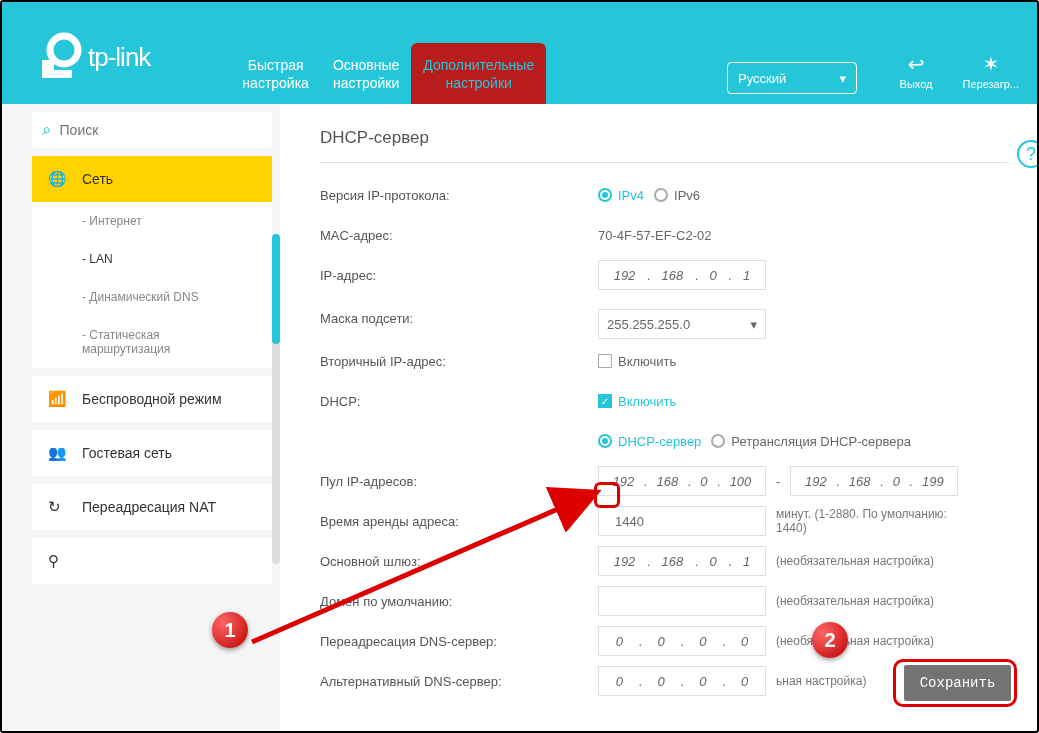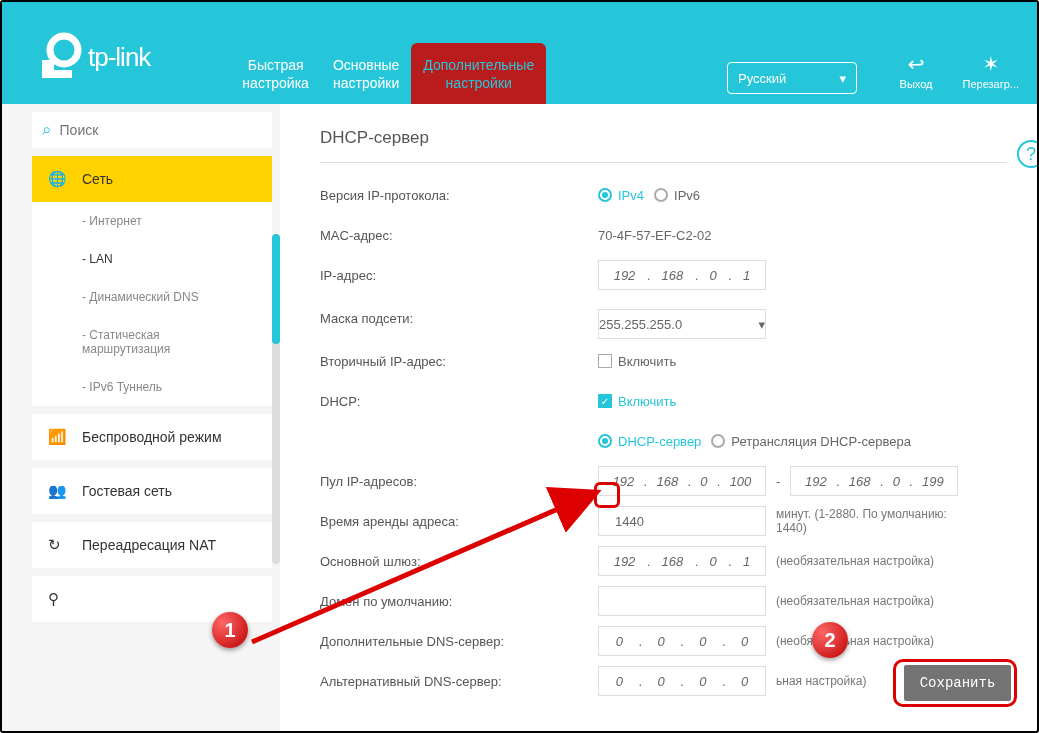--- a/index.html
+++ b/index.html
@@ -28,21 +28,21 @@
 .scroll-track { position: absolute; right: 0; top: 130px; width: 8px; height: 330px; background: #ddd; border-radius: 4px; }
 .scroll-thumb { width: 8px; height: 110px; background: #26c6da; border-radius: 4px; }
 .content { flex: 1; padding: 24px 30px 24px 40px; overflow: hidden; position: relative; }
 .page-title { font-size: 17px; color: #555; margin-bottom: 14px; }
 .divider { height: 1px; background: #ddd; margin-bottom: 14px; }
 .row { display: flex; align-items: center; min-height: 36px; margin-bottom: 4px; font-size: 13px; }
 .row .lbl { width: 278px; color: #555; }
 .row .val { flex: 1; display: flex; align-items: center; gap: 10px; }
 .ipfield { border: 1px solid #ddd; height: 30px; display: flex; align-items: center; padding: 0 8px; font-size: 13px; min-width: 168px; justify-content: space-around; }
 .ipfield span { padding: 0 2px; font-style: italic; }
-.sel-field { border: 1px solid #ddd; height: 30px; display: flex; align-items: center; padding: 0 0; min-width: 168px; justify-content: space-between; cursor: pointer; margin-top: 12px; }
+.sel-field { border: 1px solid #ddd; height: 30px; display: flex; align-items: center; padding: 0 8px; min-width: 168px; justify-content: space-between; cursor: pointer; margin-top: 12px; }
 .txtfield { border: 1px solid #ddd; height: 30px; padding: 0 16px; min-width: 168px; }
 .radio, .check { display: inline-flex; align-items: center; gap: 6px; cursor: pointer; }
 .radio-o { width: 14px; height: 14px; border-radius: 50%; border: 2px solid #aaa; display: inline-flex; align-items: center; justify-content: center; }
 .radio-o.on { border-color: #26c6da; }
 .radio-o.on::after { content: ""; width: 6px; height: 6px; border-radius: 50%; background: #26c6da; }
 .check-o { width: 14px; height: 14px; border: 1px solid #aaa; display: inline-flex; align-items: center; justify-content: center; font-size: 10px; }
 .check-o.on { background: #26c6da; border-color: #26c6da; color: #fff; }
 .teal-txt { color: #26c6da; }
 .hint { color: #777; font-size: 12px; }
 .save-btn { position: absolute; right: 26px; bottom: 30px; background: #737373; color: #fff; width: 107px; height: 36px; display: flex; align-items: center; justify-content: center; font-size: 14px; border-radius: 2px; cursor: pointer; font-family: Liberation Mono, monospace; }
@@ -99,21 +99,20 @@
       <div class="nav-grp">
         <div class="nav-item active">
           <span class="nav-icon">🌐</span>
           <span>Сеть</span>
         </div>
         <div class="sub">- Интернет</div>
         <div class="sub active">- LAN</div>
         <div class="sub">- Динамический DNS</div>
         <div class="sub" style="white-space:pre-line">- Статическая
   маршрутизация</div>
-        <div class="sub">- IPv6 Туннель</div>
       </div>
 
       <div class="nav-grp">
           <div class="nav-item">
             <span class="nav-icon">📶</span>
             <span>Беспроводной режим</span>
           </div>
         </div>
       <div class="nav-grp">
           <div class="nav-item">
@@ -243,21 +242,21 @@
 
       <div class="row">
           <div class="lbl">Домен по умолчанию:</div>
         <div class="val">
             <div class="txtfield"></div>
             <span class="hint">(необязательная настройка)</span>
           </div>
         </div>
 
       <div class="row">
-          <div class="lbl">Дополнительные DNS-сервер:</div>
+          <div class="lbl">Переадресация DNS-сервер:</div>
         <div class="val">
             <div class="ipfield"><span>0</span>.<span>0</span>.<span>0</span>.<span>0</span></div>
             <span class="hint">(необязательная настройка)</span>
           </div>
         </div>
 
       <div class="row">
           <div class="lbl">Альтернативный DNS-сервер:</div>
         <div class="val">
             <div class="ipfield"><span>0</span>.<span>0</span>.<span>0</span>.<span>0</span></div>

